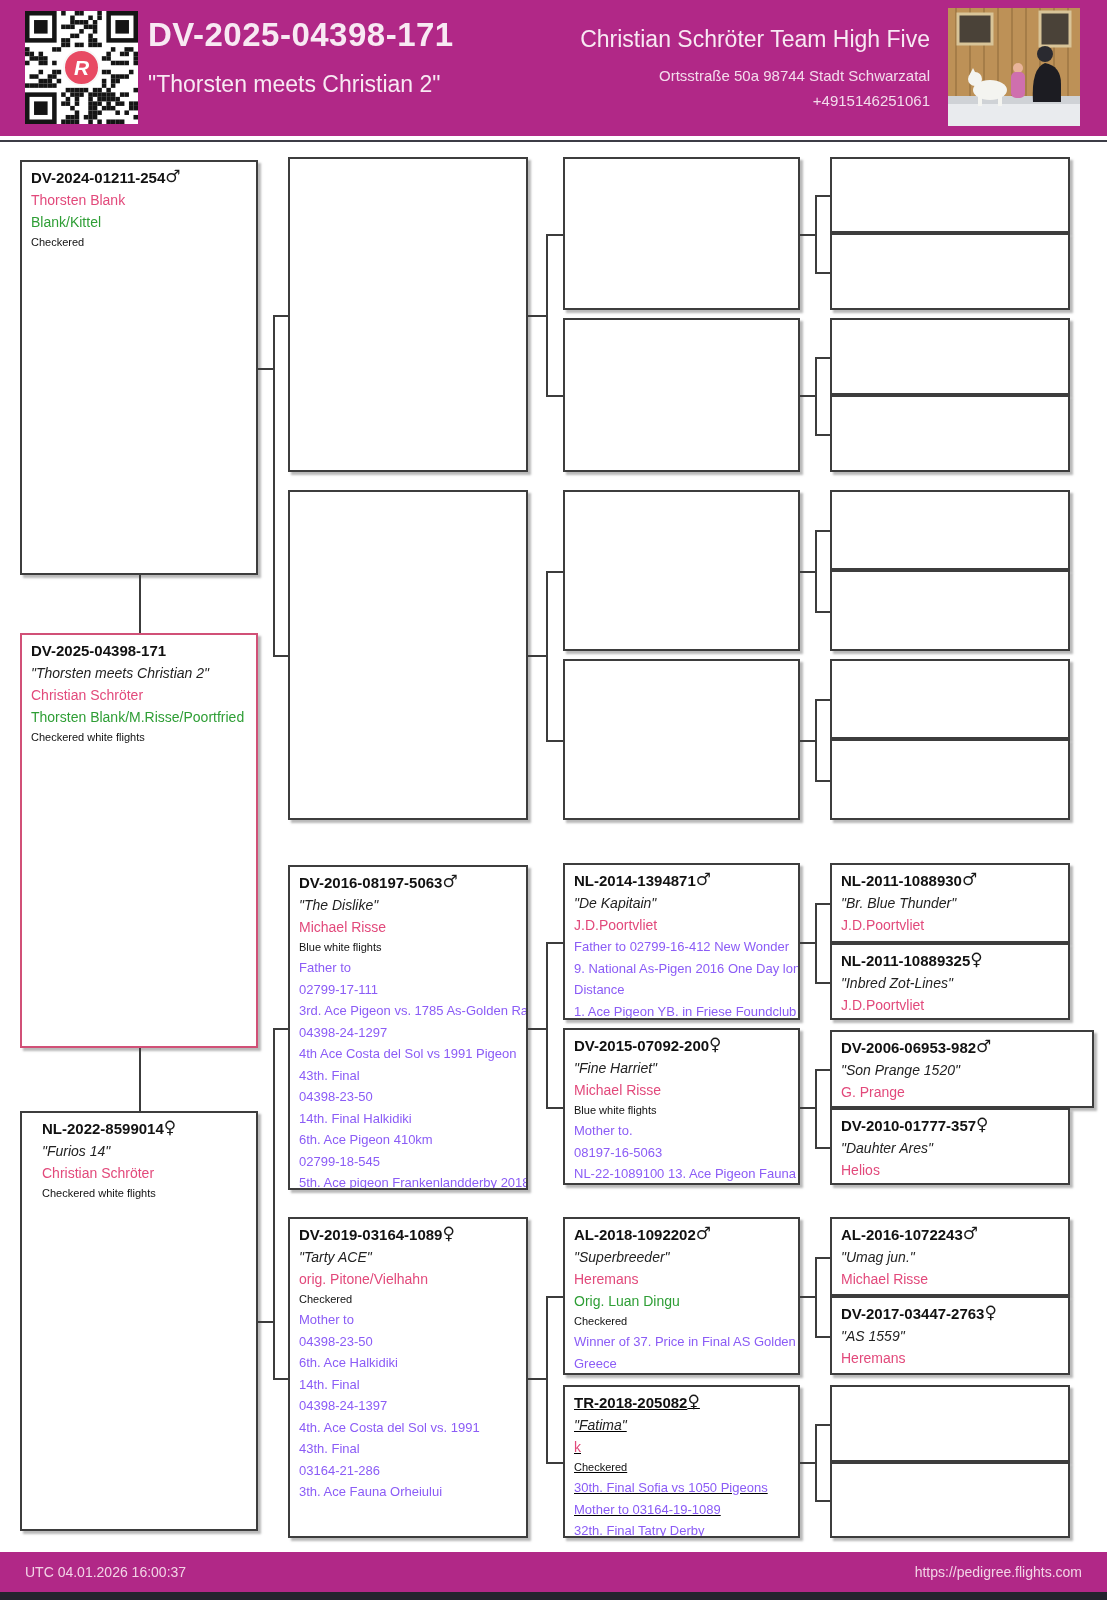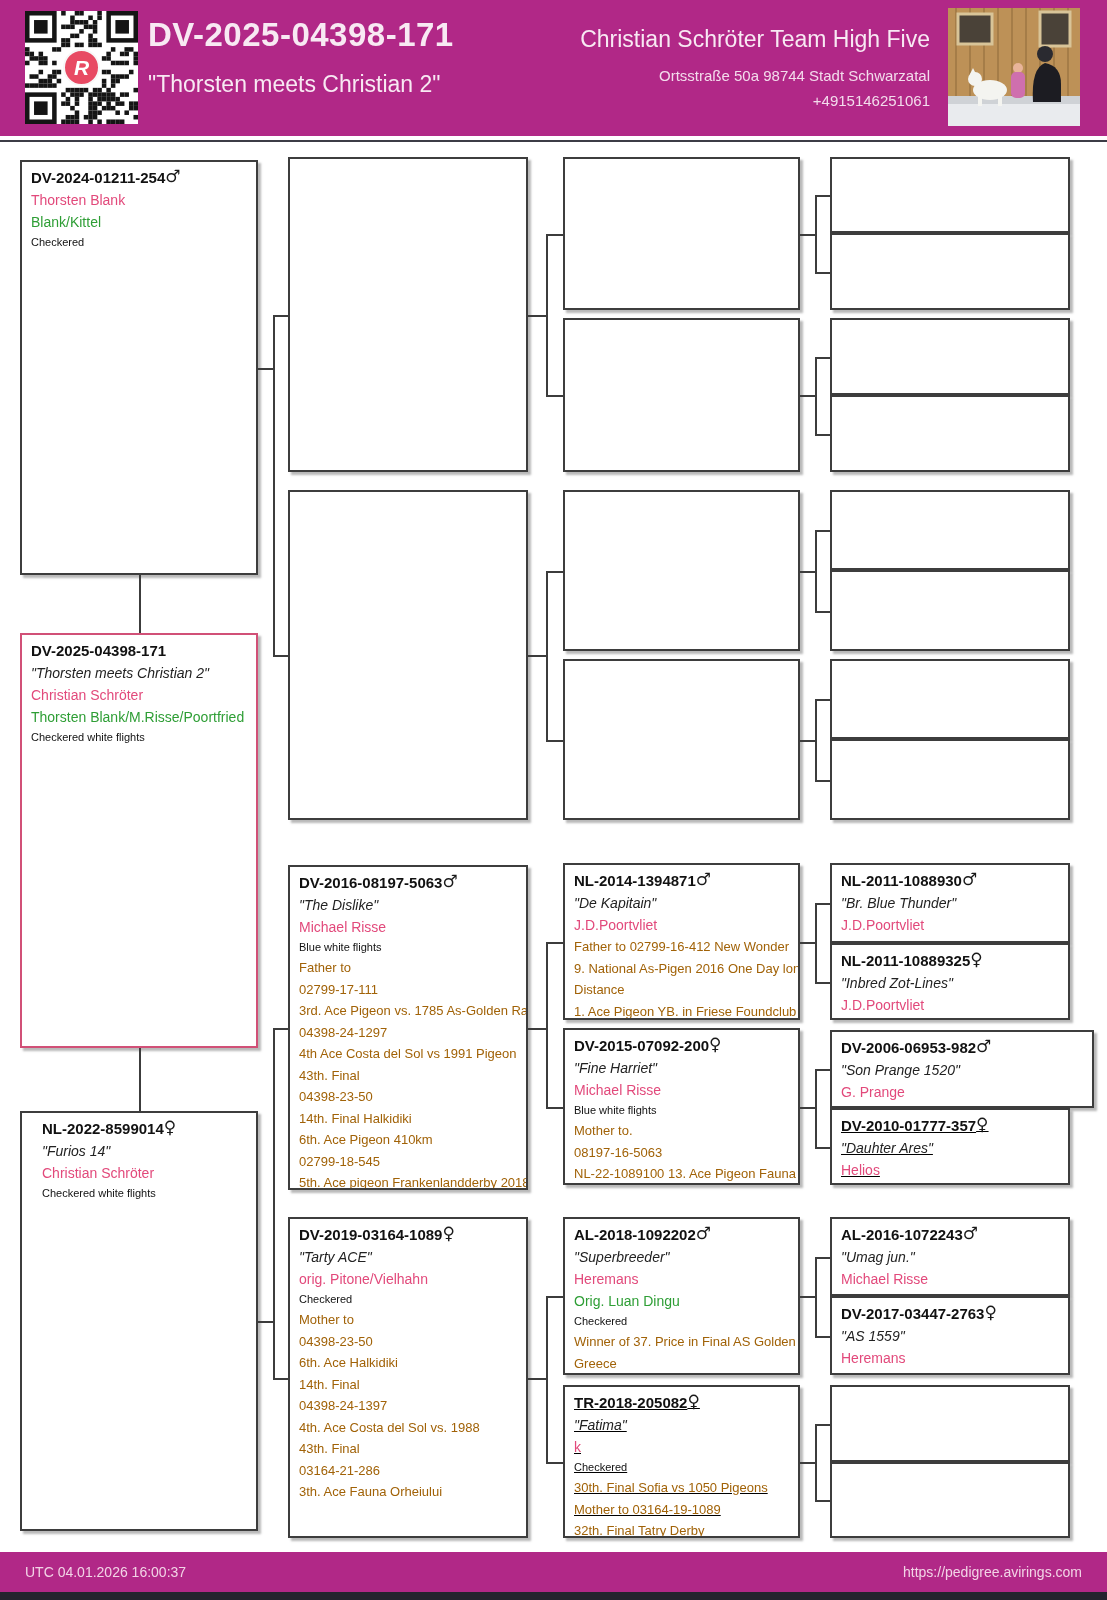--- a/index.html
+++ b/index.html
@@ -36,21 +36,21 @@
   .card{position:absolute;background:#fff;border:2px solid #3d3d3d;box-sizing:border-box;
         padding:4px 9px;overflow:hidden;box-shadow:3px 3px 2px rgba(115,115,115,.5)}
   .card.subject{border-color:#d15077}
   .ringrow{display:flex;justify-content:flex-start;align-items:flex-start}
   .ring{font-weight:bold;font-size:15px;color:#111;line-height:23px;white-space:nowrap}
   .sex{font-size:17px;line-height:21px;color:#1a1a1a;font-family:"DejaVu Sans",sans-serif}
   .pname{font-style:italic;font-size:14px;color:#222;line-height:22px;white-space:nowrap}
   .fancier{color:#e2497b;font-size:14px;line-height:22px;white-space:nowrap}
   .origin{color:#2e9e35;font-size:14px;line-height:22px;white-space:nowrap}
   .cdesc{font-size:11px;color:#111;line-height:19px;white-space:nowrap}
-  .dline{font-size:13px;color:#a16207;line-height:21.5px;white-space:nowrap}
+  .dline{font-size:13px;color:#8b5cf6;line-height:21.5px;white-space:nowrap}
   .wire{position:absolute;background:#3c3c3c}
 </style>
 </head>
 <body>
 
 <div id="page">
 
   <div class="bar header">
     <div class="qr">
       <svg id="qrsvg" width="113" height="113">
@@ -327,21 +327,21 @@
           <span class="sex">♀</span>
         </div>
         <div class="pname">"Tarty ACE"</div>
         <div class="fancier">orig. Pitone/Vielhahn</div>
         <div class="cdesc">Checkered</div>
         <div class="dline">Mother to</div>
         <div class="dline">04398-23-50</div>
         <div class="dline">6th. Ace Halkidiki</div>
         <div class="dline">14th. Final</div>
         <div class="dline">04398-24-1397</div>
-        <div class="dline">4th. Ace Costa del Sol vs. 1988</div>
+        <div class="dline">4th. Ace Costa del Sol vs. 1991</div>
         <div class="dline">43th. Final</div>
         <div class="dline">03164-21-286</div>
         <div class="dline">3th. Ace Fauna Orheiului</div>
       </div>
       <div class="card" style="left: 563px; top: 157px; width: 237px; height: 153px;"></div>
       <div class="card" style="left: 563px; top: 318px; width: 237px; height: 154px;"></div>
       <div class="card" style="left: 563px; top: 490px; width: 237px; height: 161px;"></div>
       <div class="card" style="left: 563px; top: 659px; width: 237px; height: 161px;"></div>
       <div class="card" style="left: 563px; top: 863px; width: 237px; height: 157px;">
         <div class="ringrow">
@@ -416,21 +416,21 @@
         <div class="fancier">J.D.Poortvliet</div>
       </div>
       <div class="card" style="left: 830px; top: 1030px; width: 264px; height: 78px;">
         <div class="ringrow">
           <span class="ring">DV-2006-06953-982</span>
           <span class="sex">♂</span>
         </div>
         <div class="pname">"Son Prange 1520"</div>
         <div class="fancier">G. Prange</div>
       </div>
-      <div class="card" style="left: 830px; top: 1108px; width: 240px; height: 77px; text-decoration: underline;">
+      <div class="card" style="left: 830px; top: 1108px; width: 240px; height: 77px;">
         <div class="ringrow">
           <span class="ring">DV-2010-01777-357</span>
           <span class="sex">♀</span>
         </div>
         <div class="pname">"Dauhter Ares"</div>
         <div class="fancier">Helios</div>
       </div>
       <div class="card" style="left: 830px; top: 1217px; width: 240px; height: 79px;">
         <div class="ringrow">
           <span class="ring">AL-2016-1072243</span>
@@ -504,17 +504,17 @@
       <div class="wire" style="left: 800px; top: 1462px; width: 17px; height: 2px;"></div>
       <div class="wire" style="left: 815px; top: 1424px; width: 2px; height: 78px;"></div>
       <div class="wire" style="left: 815px; top: 1424px; width: 15px; height: 2px;"></div>
       <div class="wire" style="left: 815px; top: 1500px; width: 15px; height: 2px;"></div>
       <div class="wire" style="left: 139px; top: 575px; width: 2px; height: 58px;"></div>
       <div class="wire" style="left: 139px; top: 1048px; width: 2px; height: 63px;"></div>
     </div>
 
   <div class="bar footer">
     <span>UTC 04.01.2026 16:00:37</span>
-    <span>https://pedigree.avirings.com</span>
+    <span>https://pedigree.flights.com</span>
   </div>
   <div class="footer-edge"></div>
 
 </div>
 
 </body></html>

